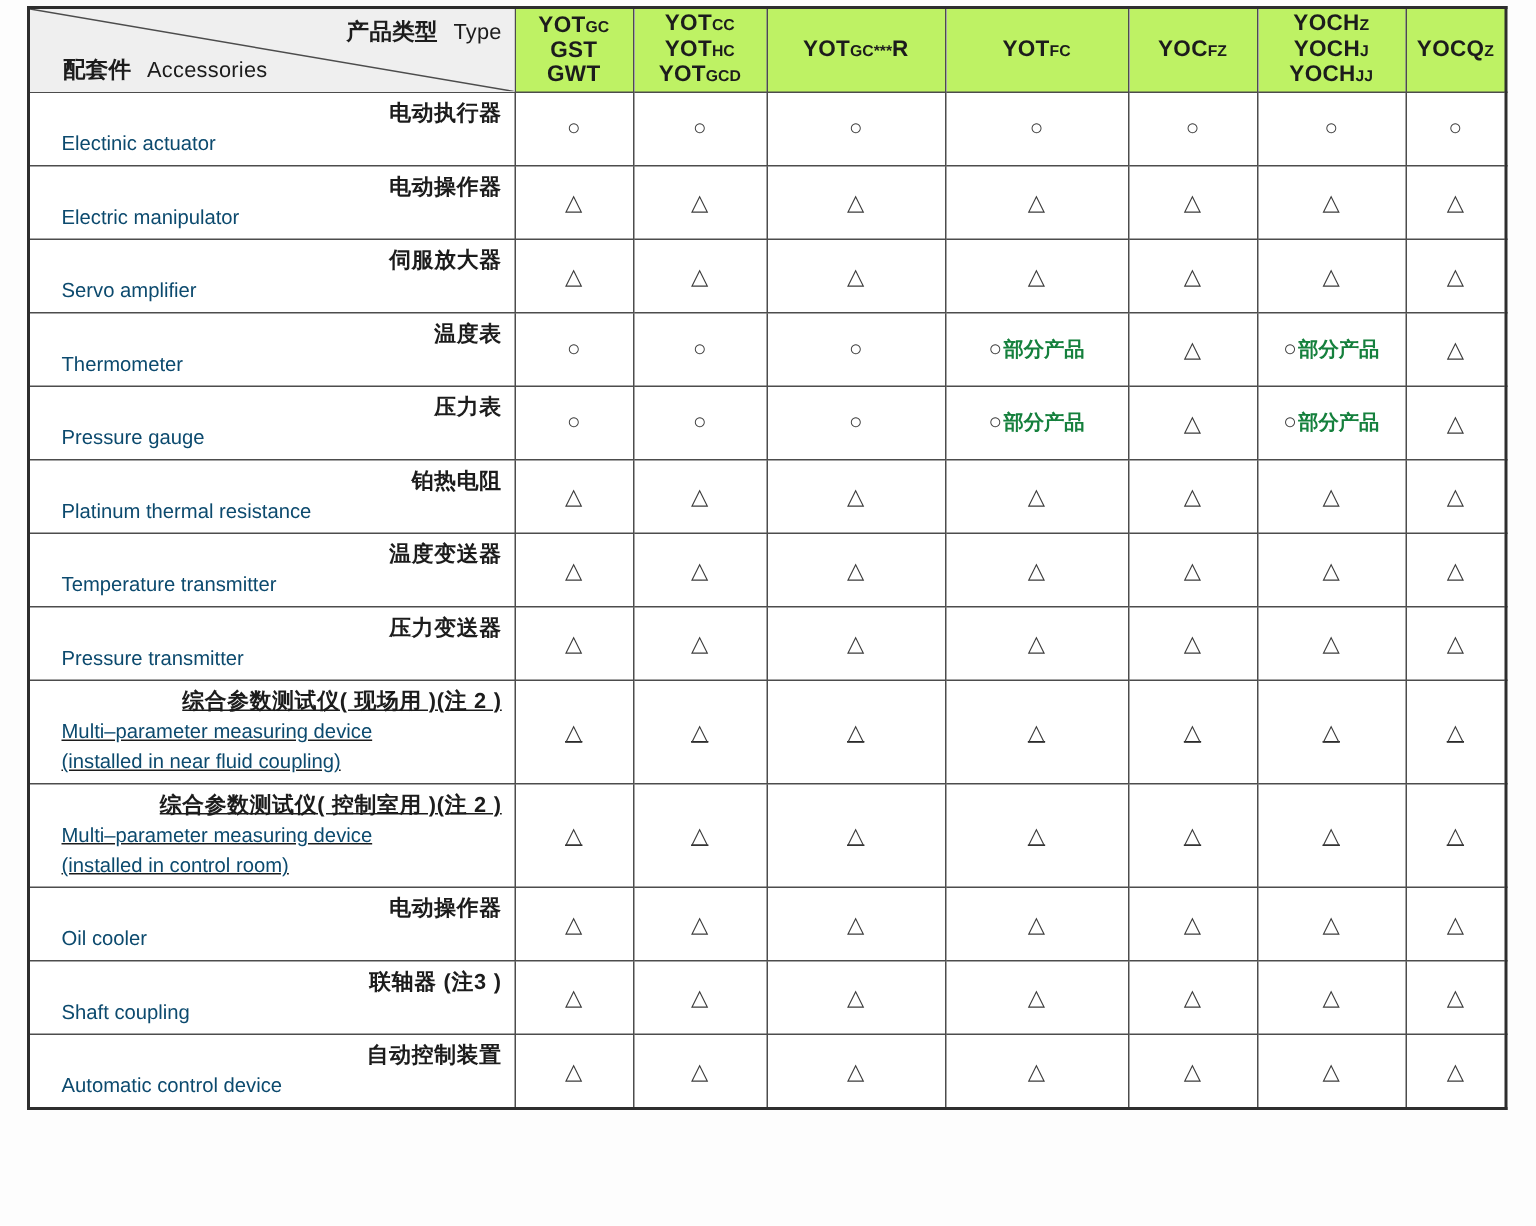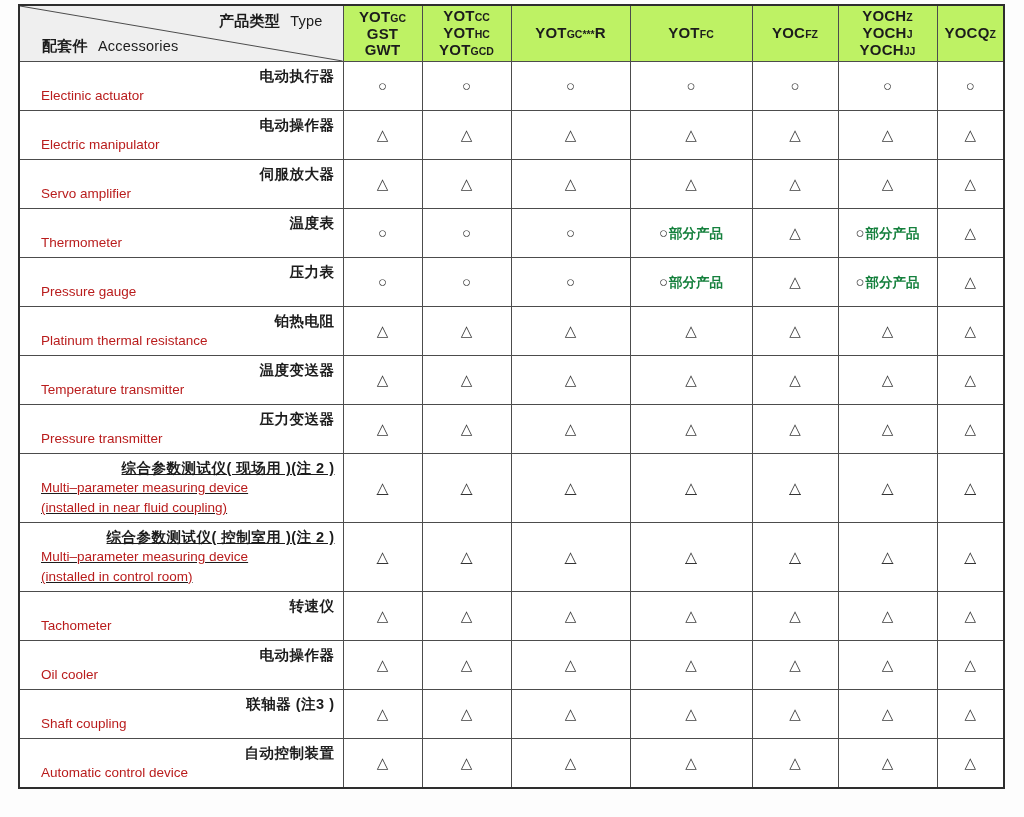--- a/index.html
+++ b/index.html
@@ -49,21 +49,21 @@
     padding: 0;
   }
   .corner-svg {
     position: absolute;
     left: 0; top: 0;
     width: 100%; height: 100%;
     display: block;
   }
   .corner-top {
     position: absolute;
-    top: 6px; right: 20px;
+    top: 6px; right: 8px;
     font-weight: normal;
     white-space: nowrap;
   }
   .corner-bottom {
     position: absolute;
     bottom: 5px; left: 22px;
     font-weight: normal;
     white-space: nowrap;
   }
   .lbl-zh { font-weight: bold; font-size: 15px; }
@@ -78,21 +78,21 @@
   td.label .zh {
     font-weight: bold;
     font-size: 14.5px;
     line-height: 20px;
     letter-spacing: 0.5px;
     text-align: right;
   }
   td.label .en {
     font-size: 13.5px;
     line-height: 20px;
-    color: #b91c1c;
+    color: #0c4a6e;
   }
   td.val {
     text-align: center;
     vertical-align: middle;
     white-space: nowrap;
   }
   td.val .sym {
     font-size: 15px;
     color: #3d3d3d;
   }
@@ -293,33 +293,20 @@
             <td class="val"><span class="sym">△</span></td>
             <td class="val"><span class="sym">△</span></td>
             <td class="val"><span class="sym">△</span></td>
             <td class="val"><span class="sym">△</span></td>
             <td class="val"><span class="sym">△</span></td>
             <td class="val"><span class="sym">△</span></td>
             <td class="val"><span class="sym">△</span></td>
           </tr>
           <tr>
             <td class="label">
-              <div class="zh">转速仪</div>
-              <div class="en">Tachometer</div>
-            </td>
-            <td class="val"><span class="sym">△</span></td>
-            <td class="val"><span class="sym">△</span></td>
-            <td class="val"><span class="sym">△</span></td>
-            <td class="val"><span class="sym">△</span></td>
-            <td class="val"><span class="sym">△</span></td>
-            <td class="val"><span class="sym">△</span></td>
-            <td class="val"><span class="sym">△</span></td>
-          </tr>
-          <tr>
-            <td class="label">
               <div class="zh">电动操作器</div>
               <div class="en">Oil cooler</div>
             </td>
             <td class="val"><span class="sym">△</span></td>
             <td class="val"><span class="sym">△</span></td>
             <td class="val"><span class="sym">△</span></td>
             <td class="val"><span class="sym">△</span></td>
             <td class="val"><span class="sym">△</span></td>
             <td class="val"><span class="sym">△</span></td>
             <td class="val"><span class="sym">△</span></td>

